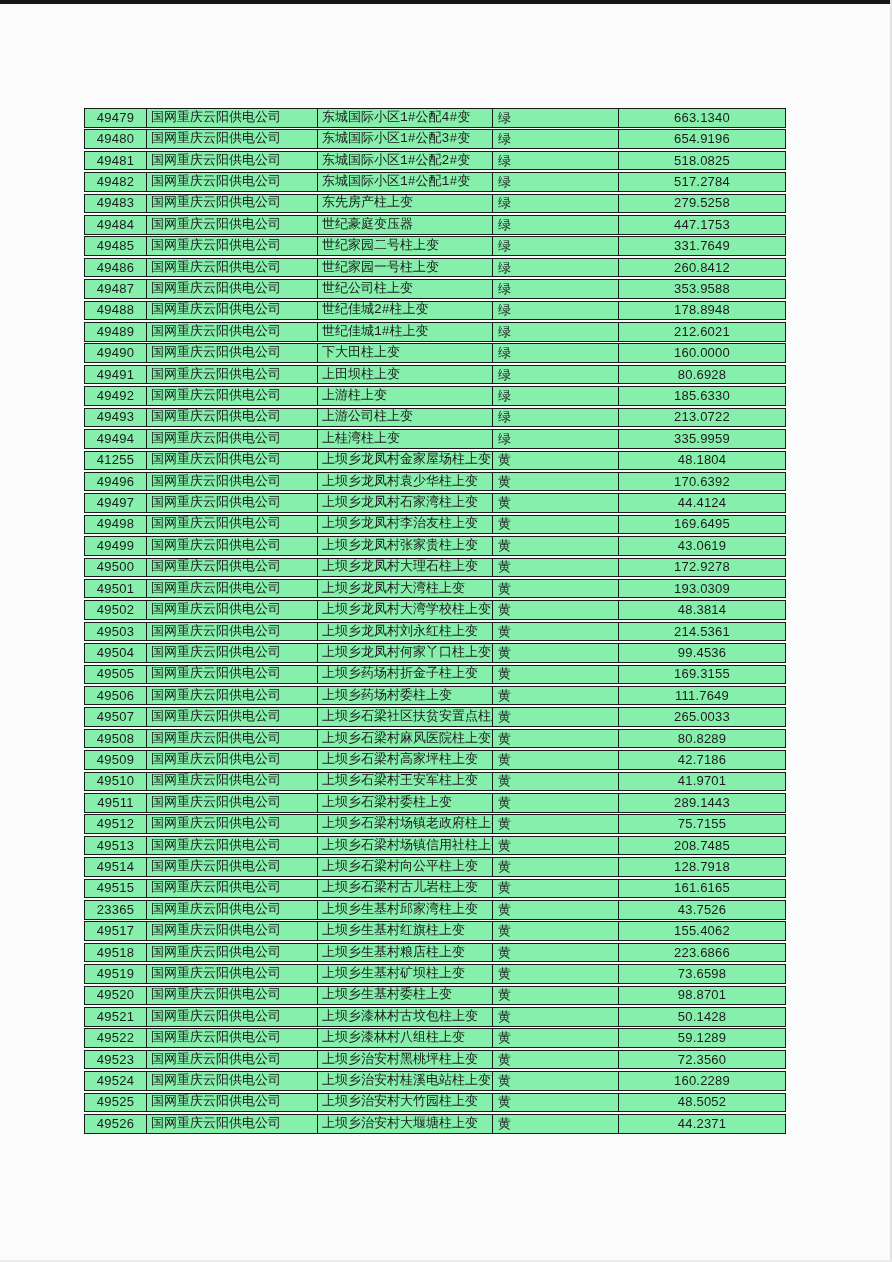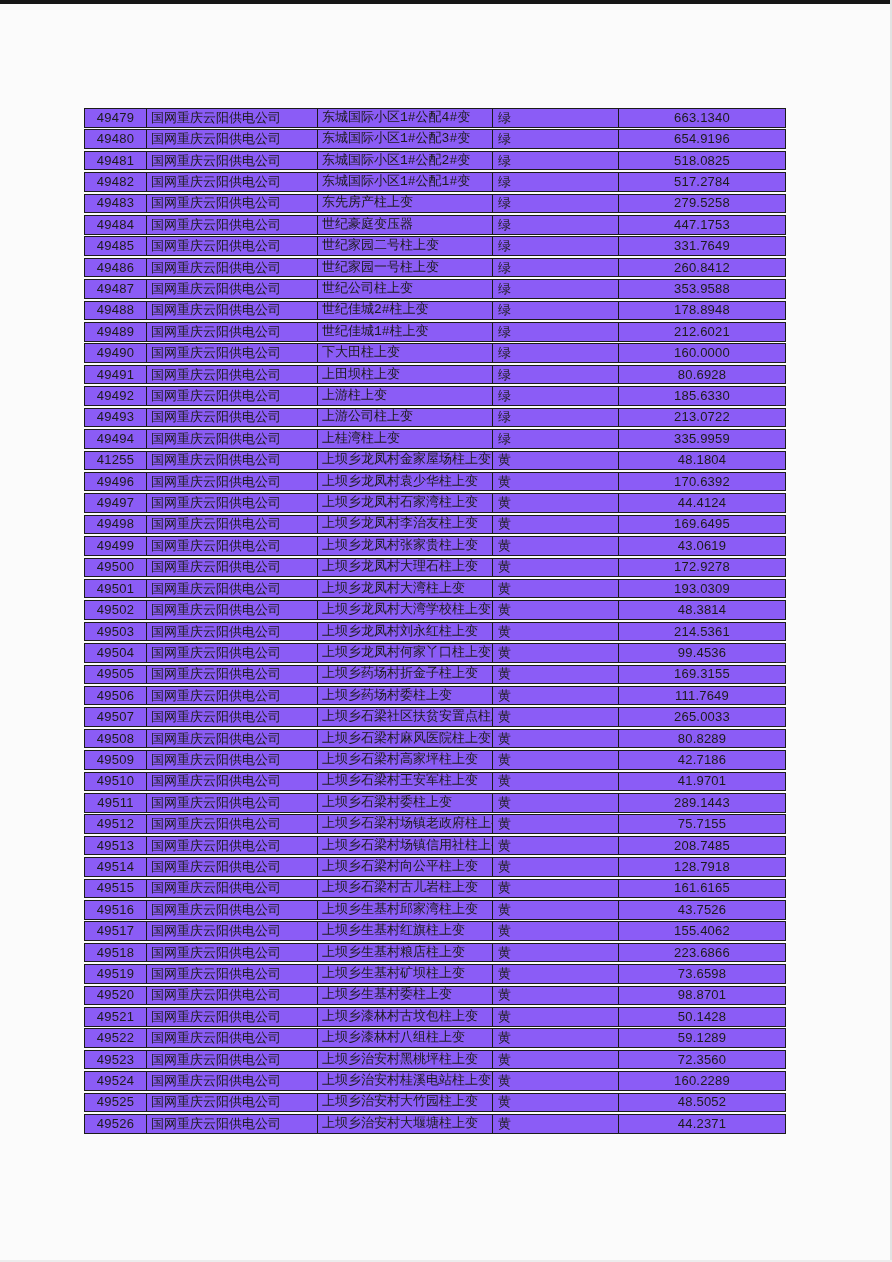--- a/index.html
+++ b/index.html
@@ -38,34 +38,34 @@
     left: 84px;
     top: 108px;
     width: 702px;
   }
   .t-row {
     display: flex;
     box-sizing: border-box;
     height: 19.5px;
     border: 1.5px solid #1b1b1b;
     margin-bottom: 1.92px;
-    background: #8b5cf6;
+    background: #86efac;
   }
   .c {
     box-sizing: border-box;
     border-right: 1.5px solid #1b1b1b;
     display: flex;
     align-items: center;
     overflow: hidden;
     font-size: 13px;
     line-height: 16px;
     white-space: nowrap;
   }
   .c-id      { width: 62px;  justify-content: center; letter-spacing: 0.3px; }
-  .c-company { width: 171px; padding-left: 4px; }
+  .c-company { width: 171px; padding-left: 4px; font-family: Liberation Mono, monospace; }
   .c-station { width: 175px; padding-left: 4px; font-family: Liberation Mono, monospace; }
   .c-status  { width: 126px; padding-left: 5px; }
   .c-value   { flex: 1; justify-content: center; border-right: none; letter-spacing: 0.2px; text-align: center; }
 </style>
 </head>
 <body>
 
 <div class="top-scan-bar"></div>
 <div class="right-scan-edge"></div>
 <div class="bottom-scan-edge"></div>
@@ -324,21 +324,21 @@
       <div class="c c-value">128.7918</div>
     </div>
     <div class="t-row">
       <div class="c c-id">49515</div>
       <div class="c c-company">国网重庆云阳供电公司</div>
       <div class="c c-station">上坝乡石梁村古儿岩柱上变</div>
       <div class="c c-status">黄</div>
       <div class="c c-value">161.6165</div>
     </div>
     <div class="t-row">
-      <div class="c c-id">49516</div>
+      <div class="c c-id">23365</div>
       <div class="c c-company">国网重庆云阳供电公司</div>
       <div class="c c-station">上坝乡生基村邱家湾柱上变</div>
       <div class="c c-status">黄</div>
       <div class="c c-value">43.7526</div>
     </div>
     <div class="t-row">
       <div class="c c-id">49517</div>
       <div class="c c-company">国网重庆云阳供电公司</div>
       <div class="c c-station">上坝乡生基村红旗柱上变</div>
       <div class="c c-status">黄</div>

